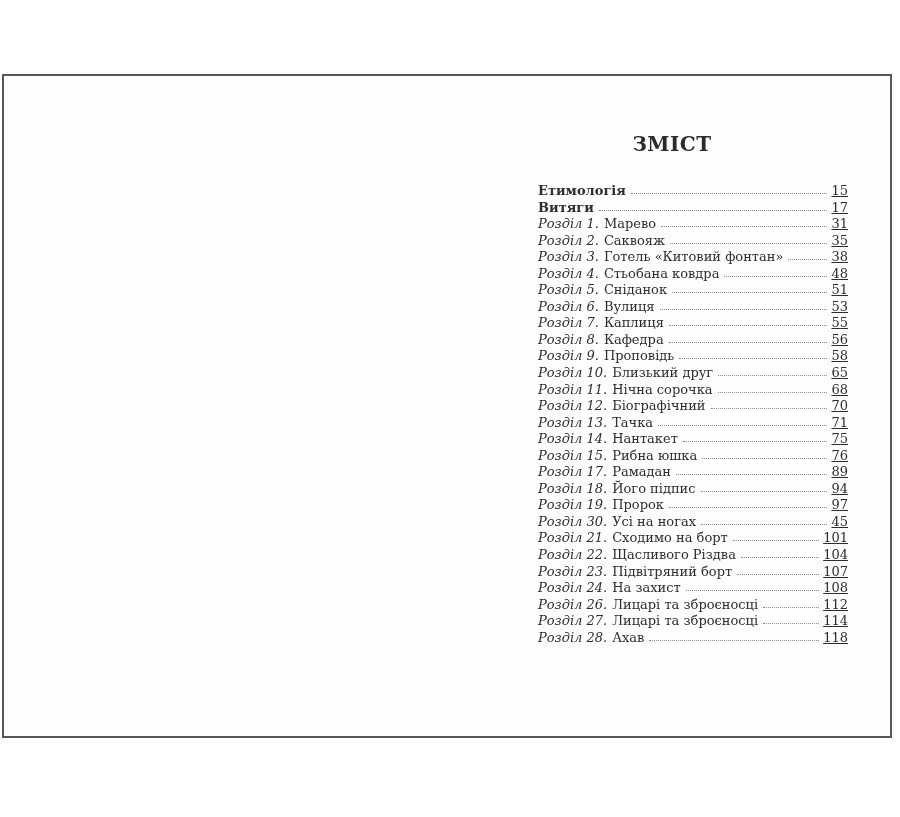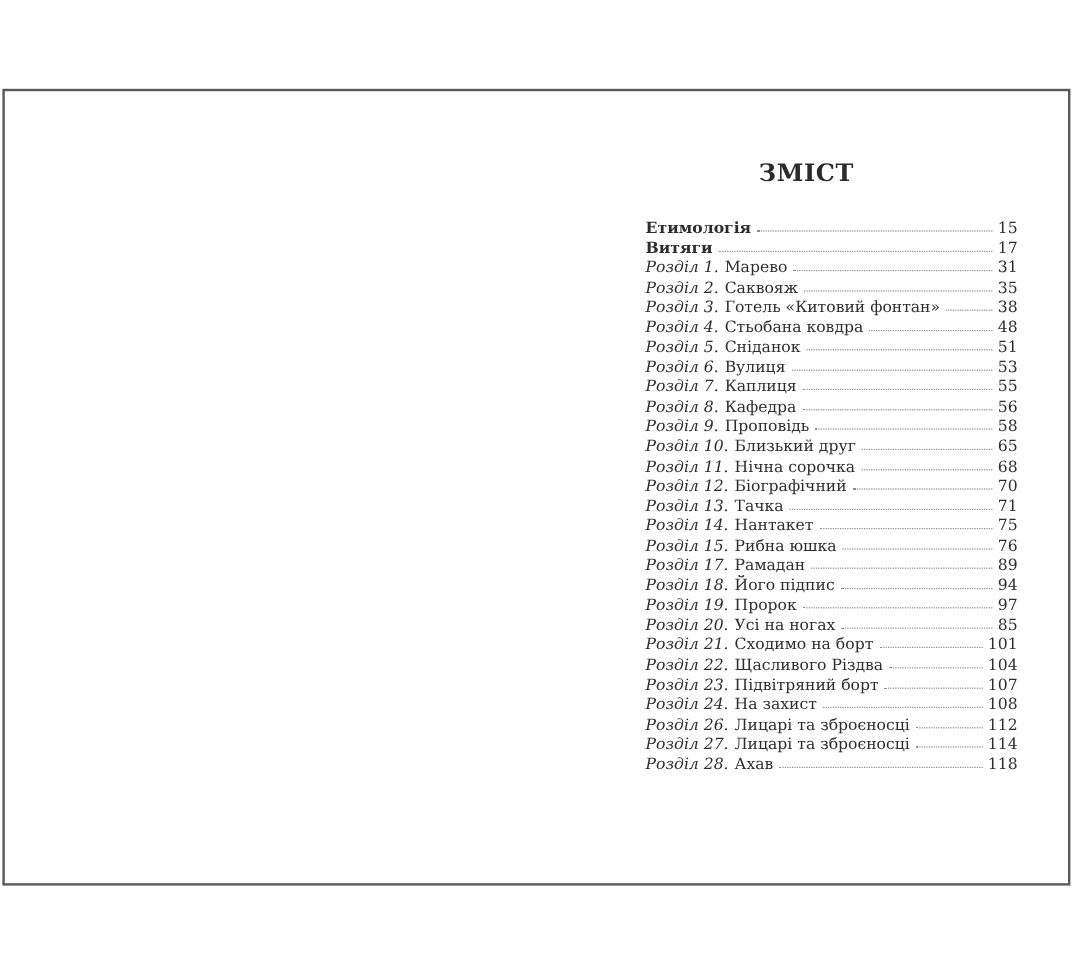--- a/index.html
+++ b/index.html
@@ -66,20 +66,21 @@
     flex: 1;
     min-width: 12px;
     border-bottom: 1.4px dotted #8c8c8c;
     margin: 0 4px 0 5px;
     position: relative;
     top: -1px;
   }
   .row .pagenum {
     text-align: right;
     color: #2d2d2d;
+    text-decoration: underline;
   }
 </style>
 </head>
 <body>
 
 <div class="stage">
   <div class="page">
     <div class="toc">
       <h1 class="toc-title">ЗМІСТ</h1>
       <div class="toc-list" id="toc-list">
@@ -195,24 +196,24 @@
             <span class="dots"></span>
             <span class="pagenum">94</span>
           </div>
           <div class="row">
             <span class="prefix">Розділ 19.</span>
             <span class="label">Пророк</span>
             <span class="dots"></span>
             <span class="pagenum">97</span>
           </div>
           <div class="row">
-            <span class="prefix">Розділ 20.</span>
+            <span class="prefix">Розділ 30.</span>
             <span class="label">Усі на ногах</span>
             <span class="dots"></span>
-            <span class="pagenum">85</span>
+            <span class="pagenum">45</span>
           </div>
           <div class="row">
             <span class="prefix">Розділ 21.</span>
             <span class="label">Сходимо на борт</span>
             <span class="dots"></span>
             <span class="pagenum">101</span>
           </div>
           <div class="row">
             <span class="prefix">Розділ 22.</span>
             <span class="label">Щасливого Різдва</span>

